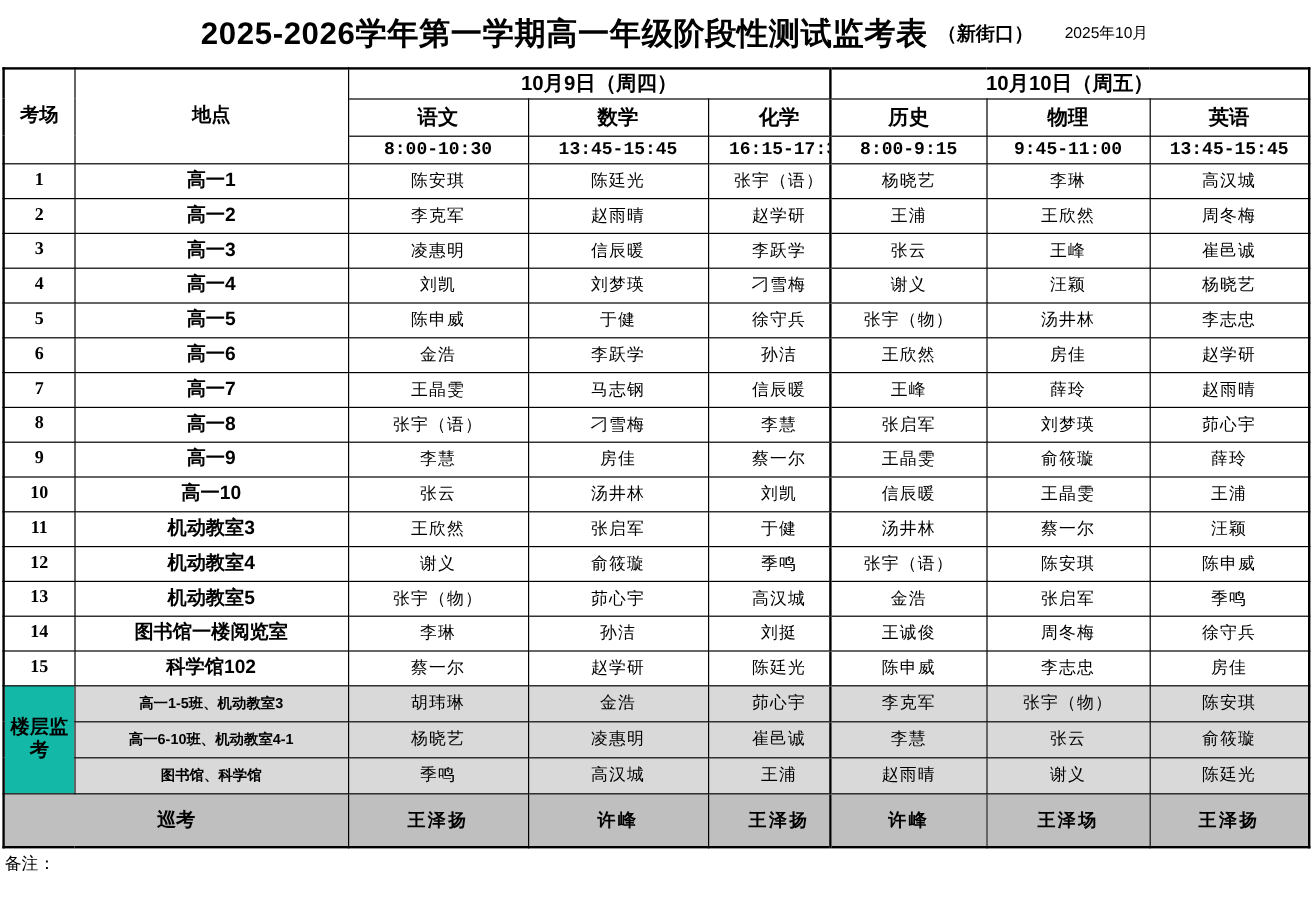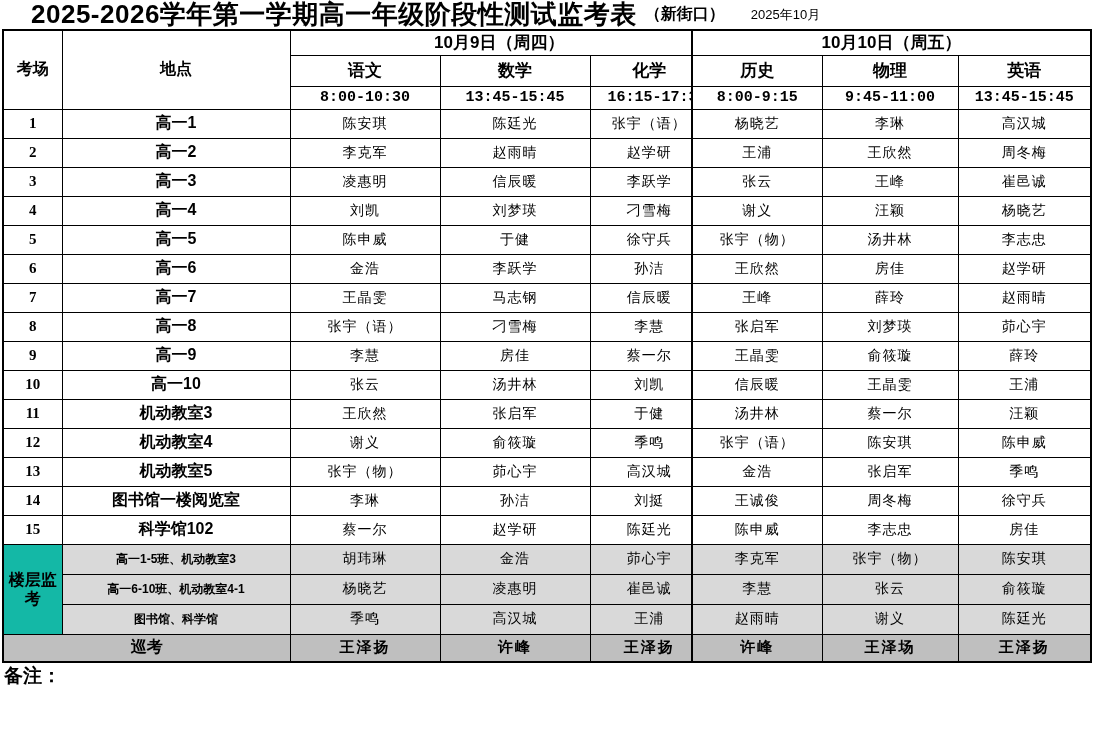--- a/index.html
+++ b/index.html
@@ -1,21 +1,21 @@
 <!DOCTYPE html>
 <html><head>
 <meta charset="utf-8">
 <style>
   * { box-sizing: border-box; margin: 0; padding: 0; }
   html, body { width: 1093px; height: 756px; background: #ffffff; overflow: hidden; }
   body { font-family: "Liberation Sans", sans-serif; color: #000; }
 
   
   .title-bar {
-    height: 29px; display: flex; align-items: center; justify-content: flex-start;
+    height: 56px; display: flex; align-items: center; justify-content: center;
     gap: 8px; white-space: nowrap; padding-left: 31px;
   }
   .title-main { font-size: 26px; font-weight: bold; letter-spacing: 0.5px; }
   .title-campus { font-size: 16px; font-weight: bold; }
   .title-date { font-size: 13px; margin-left: 18px; }
 
   
   table.roster {
     width: 1089px; margin: 0 2px; table-layout: fixed;
     border-collapse: collapse; border: 2px solid #000;
@@ -31,29 +31,29 @@
 
   tbody tr.exam-row { height: 29px; }
   td.room { font-size: 15px; font-weight: bold; font-family: "Liberation Serif", serif; }
   td.loc { font-size: 16px; font-weight: bold; }
   td.name { font-size: 14px; font-family: "DejaVu Serif", serif; letter-spacing: 1px; }
 
   tr.floor-row { height: 30px; background: #d9d9d9; }
   td.floor-label { font-size: 16px; font-weight: bold; white-space: normal; line-height: 19px; background: #14b8a6; }
   tr.floor-row td.loc { font-size: 12px; }
 
-  tr.patrol-row { height: 28px; background: #bfbfbf; }
+  tr.patrol-row { height: 45px; background: #bfbfbf; }
   tr.patrol-row td { background: #bfbfbf; }
   td.patrol-label { font-size: 16px; font-weight: bold; }
   td.patrol-name { font-size: 15px; font-weight: bold; font-family: "DejaVu Serif", serif; letter-spacing: 2px; }
 
   .split { border-right: 2px solid #000 !important; padding-left: 17px; }
 
   
-  .notes { padding: 3px 4px 0 4px; font-size: 19px; font-weight: bold; line-height: 19px; }
+  .notes { padding: 3px 4px 0 4px; font-size: 14px; font-weight: normal; line-height: 19px; }
   .notes-label { display: block; }
   .notes-body { display: block; text-align: justify; white-space: normal; }
 </style>
 </head>
 <body>
 
 <div class="title-bar">
   <span class="title-main">2025-2026学年第一学期高一年级阶段性测试监考表</span>
   <span class="title-campus">（新街口）</span>
   <span class="title-date">2025年10月</span>

